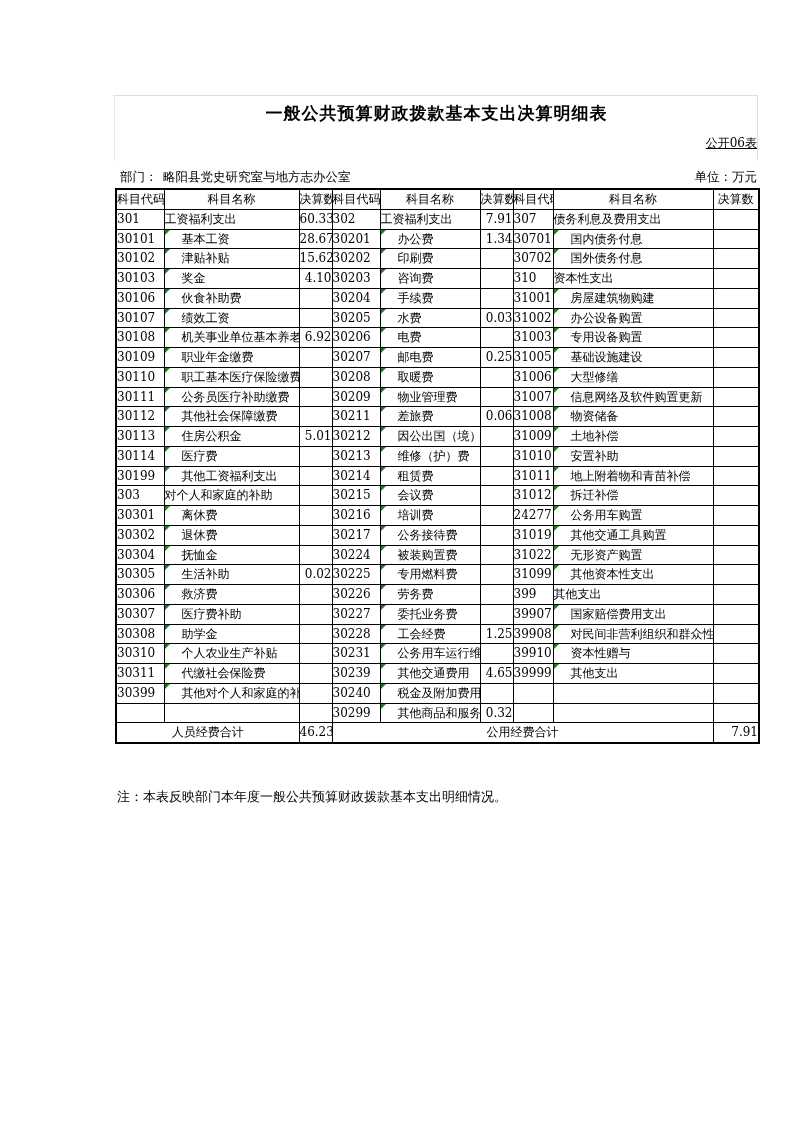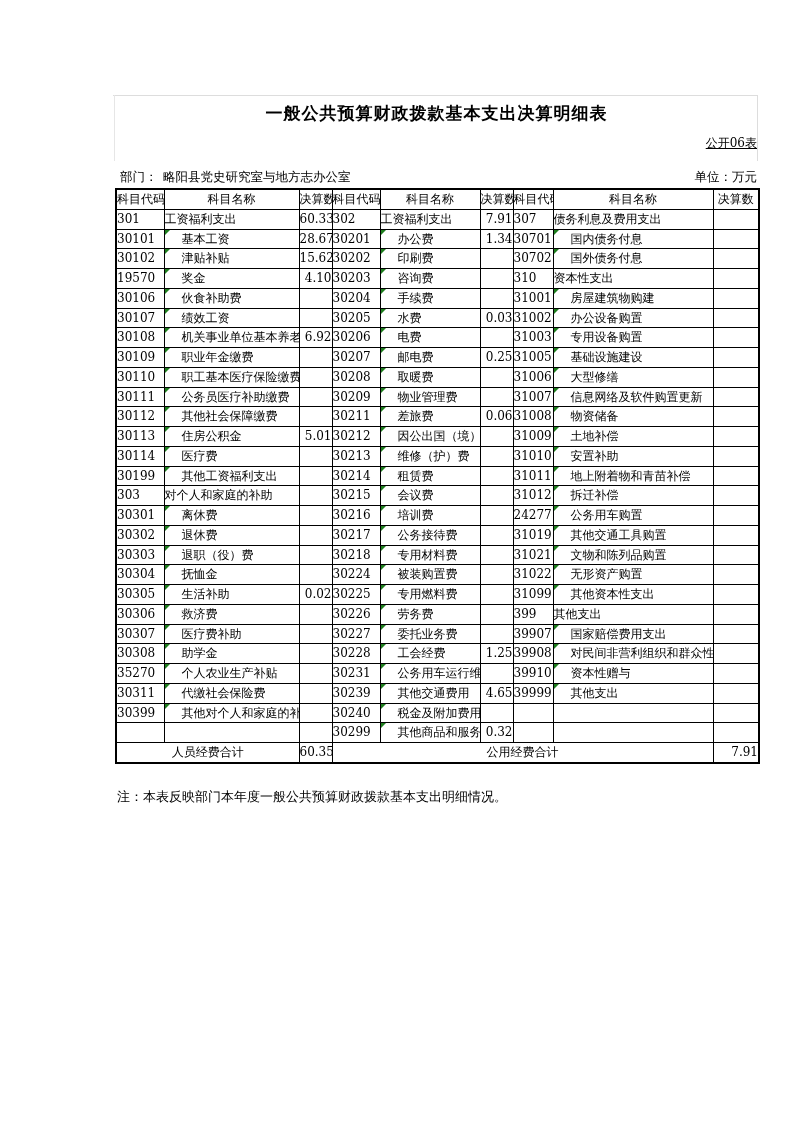--- a/index.html
+++ b/index.html
@@ -107,21 +107,21 @@
           <td class="name indent"><span class="tri" style="border-top-color: rgb(30, 126, 30);"></span>津贴补贴</td>
           <td class="val">15.62</td>
           <td class="code">30202</td>
           <td class="name indent"><span class="tri" style="border-top-color: rgb(30, 126, 30);"></span>印刷费</td>
           <td class="val"></td>
           <td class="code">30702</td>
           <td class="name indent"><span class="tri" style="border-top-color: rgb(30, 126, 30);"></span>国外债务付息</td>
           <td class="val"></td>
         </tr>
         <tr>
-          <td class="code">19570</td>
+          <td class="code">30103</td>
           <td class="name indent"><span class="tri" style="border-top-color: rgb(30, 126, 30);"></span>奖金</td>
           <td class="val">4.10</td>
           <td class="code">30203</td>
           <td class="name indent"><span class="tri" style="border-top-color: rgb(30, 126, 30);"></span>咨询费</td>
           <td class="val"></td>
           <td class="code">310</td>
           <td class="name">资本性支出</td>
           <td class="val"></td>
         </tr>
         <tr>
@@ -261,31 +261,20 @@
           <td class="name indent"><span class="tri" style="border-top-color: rgb(30, 126, 30);"></span>退休费</td>
           <td class="val"></td>
           <td class="code">30217</td>
           <td class="name indent"><span class="tri" style="border-top-color: rgb(30, 126, 30);"></span>公务接待费</td>
           <td class="val"></td>
           <td class="code">31019</td>
           <td class="name indent"><span class="tri" style="border-top-color: rgb(30, 126, 30);"></span>其他交通工具购置</td>
           <td class="val"></td>
         </tr>
         <tr>
-          <td class="code">30303</td>
-          <td class="name indent"><span class="tri" style="border-top-color: rgb(30, 126, 30);"></span>退职（役）费</td>
-          <td class="val"></td>
-          <td class="code">30218</td>
-          <td class="name indent"><span class="tri" style="border-top-color: rgb(30, 126, 30);"></span>专用材料费</td>
-          <td class="val"></td>
-          <td class="code">31021</td>
-          <td class="name indent"><span class="tri" style="border-top-color: rgb(30, 126, 30);"></span>文物和陈列品购置</td>
-          <td class="val"></td>
-        </tr>
-        <tr>
           <td class="code">30304</td>
           <td class="name indent"><span class="tri" style="border-top-color: rgb(30, 126, 30);"></span>抚恤金</td>
           <td class="val"></td>
           <td class="code">30224</td>
           <td class="name indent"><span class="tri" style="border-top-color: rgb(30, 126, 30);"></span>被装购置费</td>
           <td class="val"></td>
           <td class="code">31022</td>
           <td class="name indent"><span class="tri" style="border-top-color: rgb(30, 126, 30);"></span>无形资产购置</td>
           <td class="val"></td>
         </tr>
@@ -327,21 +316,21 @@
           <td class="name indent"><span class="tri" style="border-top-color: rgb(30, 126, 30);"></span>助学金</td>
           <td class="val"></td>
           <td class="code">30228</td>
           <td class="name indent"><span class="tri" style="border-top-color: rgb(30, 126, 30);"></span>工会经费</td>
           <td class="val">1.25</td>
           <td class="code">39908</td>
           <td class="name indent"><span class="tri" style="border-top-color: rgb(30, 126, 30);"></span>对民间非营利组织和群众性自治组织补贴</td>
           <td class="val"></td>
         </tr>
         <tr>
-          <td class="code">35270</td>
+          <td class="code">30310</td>
           <td class="name indent"><span class="tri" style="border-top-color: rgb(30, 126, 30);"></span>个人农业生产补贴</td>
           <td class="val"></td>
           <td class="code">30231</td>
           <td class="name indent"><span class="tri" style="border-top-color: rgb(30, 126, 30);"></span>公务用车运行维护费</td>
           <td class="val"></td>
           <td class="code">39910</td>
           <td class="name indent"><span class="tri" style="border-top-color: rgb(30, 126, 30);"></span>资本性赠与</td>
           <td class="val"></td>
         </tr>
         <tr>
@@ -374,21 +363,21 @@
           <td class="name indent"><span class="tri" style="border-top-color: rgb(30, 126, 30);"></span>其他商品和服务支出</td>
           <td class="val">0.32</td>
           <td class="code"></td>
           <td class="name"></td>
           <td class="val"></td>
         </tr>
       </tbody>
     <tfoot>
       <tr>
         <td class="lbl" colspan="2">人员经费合计</td>
-        <td class="val">60.35</td>
+        <td class="val">46.23</td>
         <td class="lbl" colspan="5">公用经费合计</td>
         <td class="val">7.91</td>
       </tr>
     </tfoot>
   </table>
 
   <div class="note">注：本表反映部门本年度一般公共预算财政拨款基本支出明细情况。</div>
 </div>
 
 </body></html>

